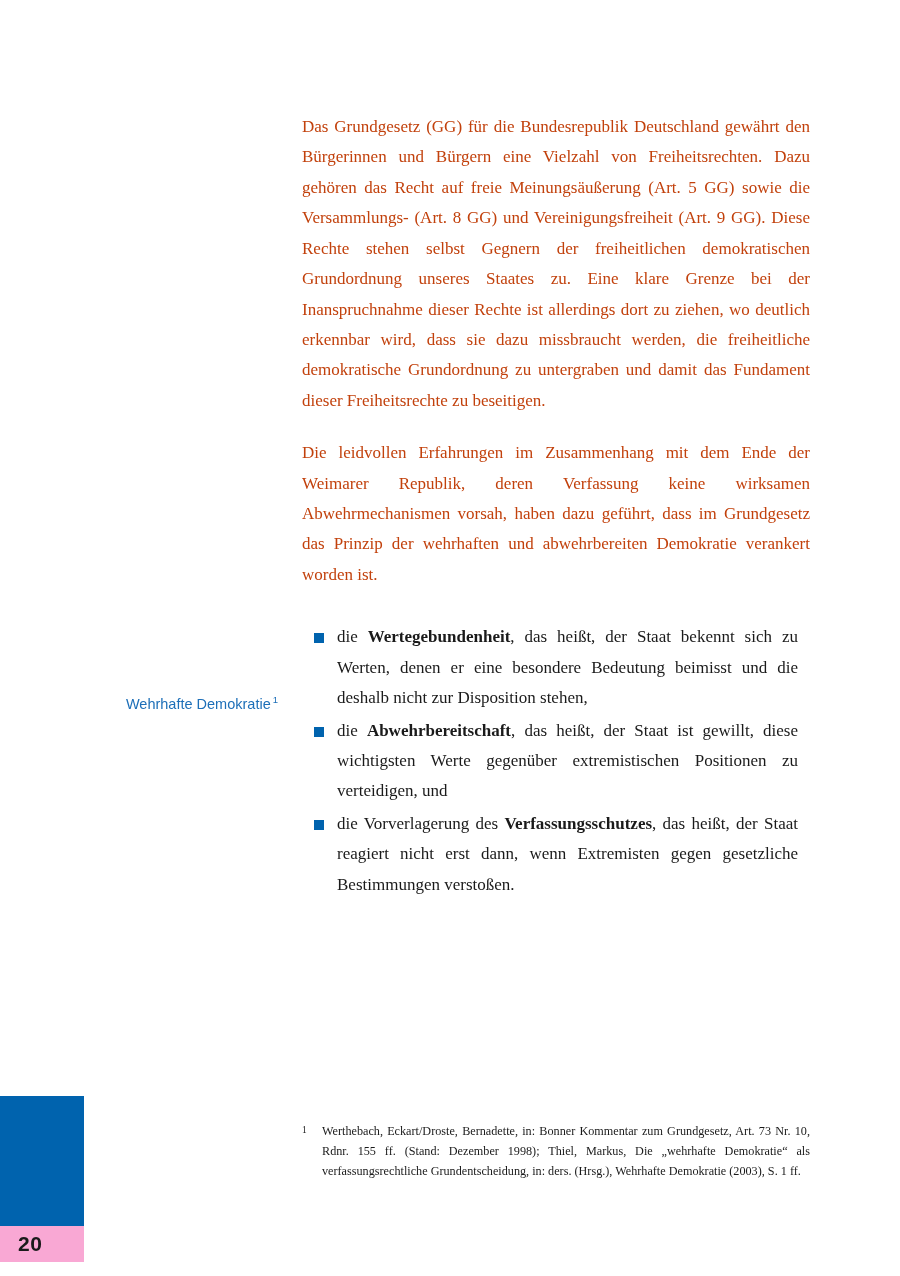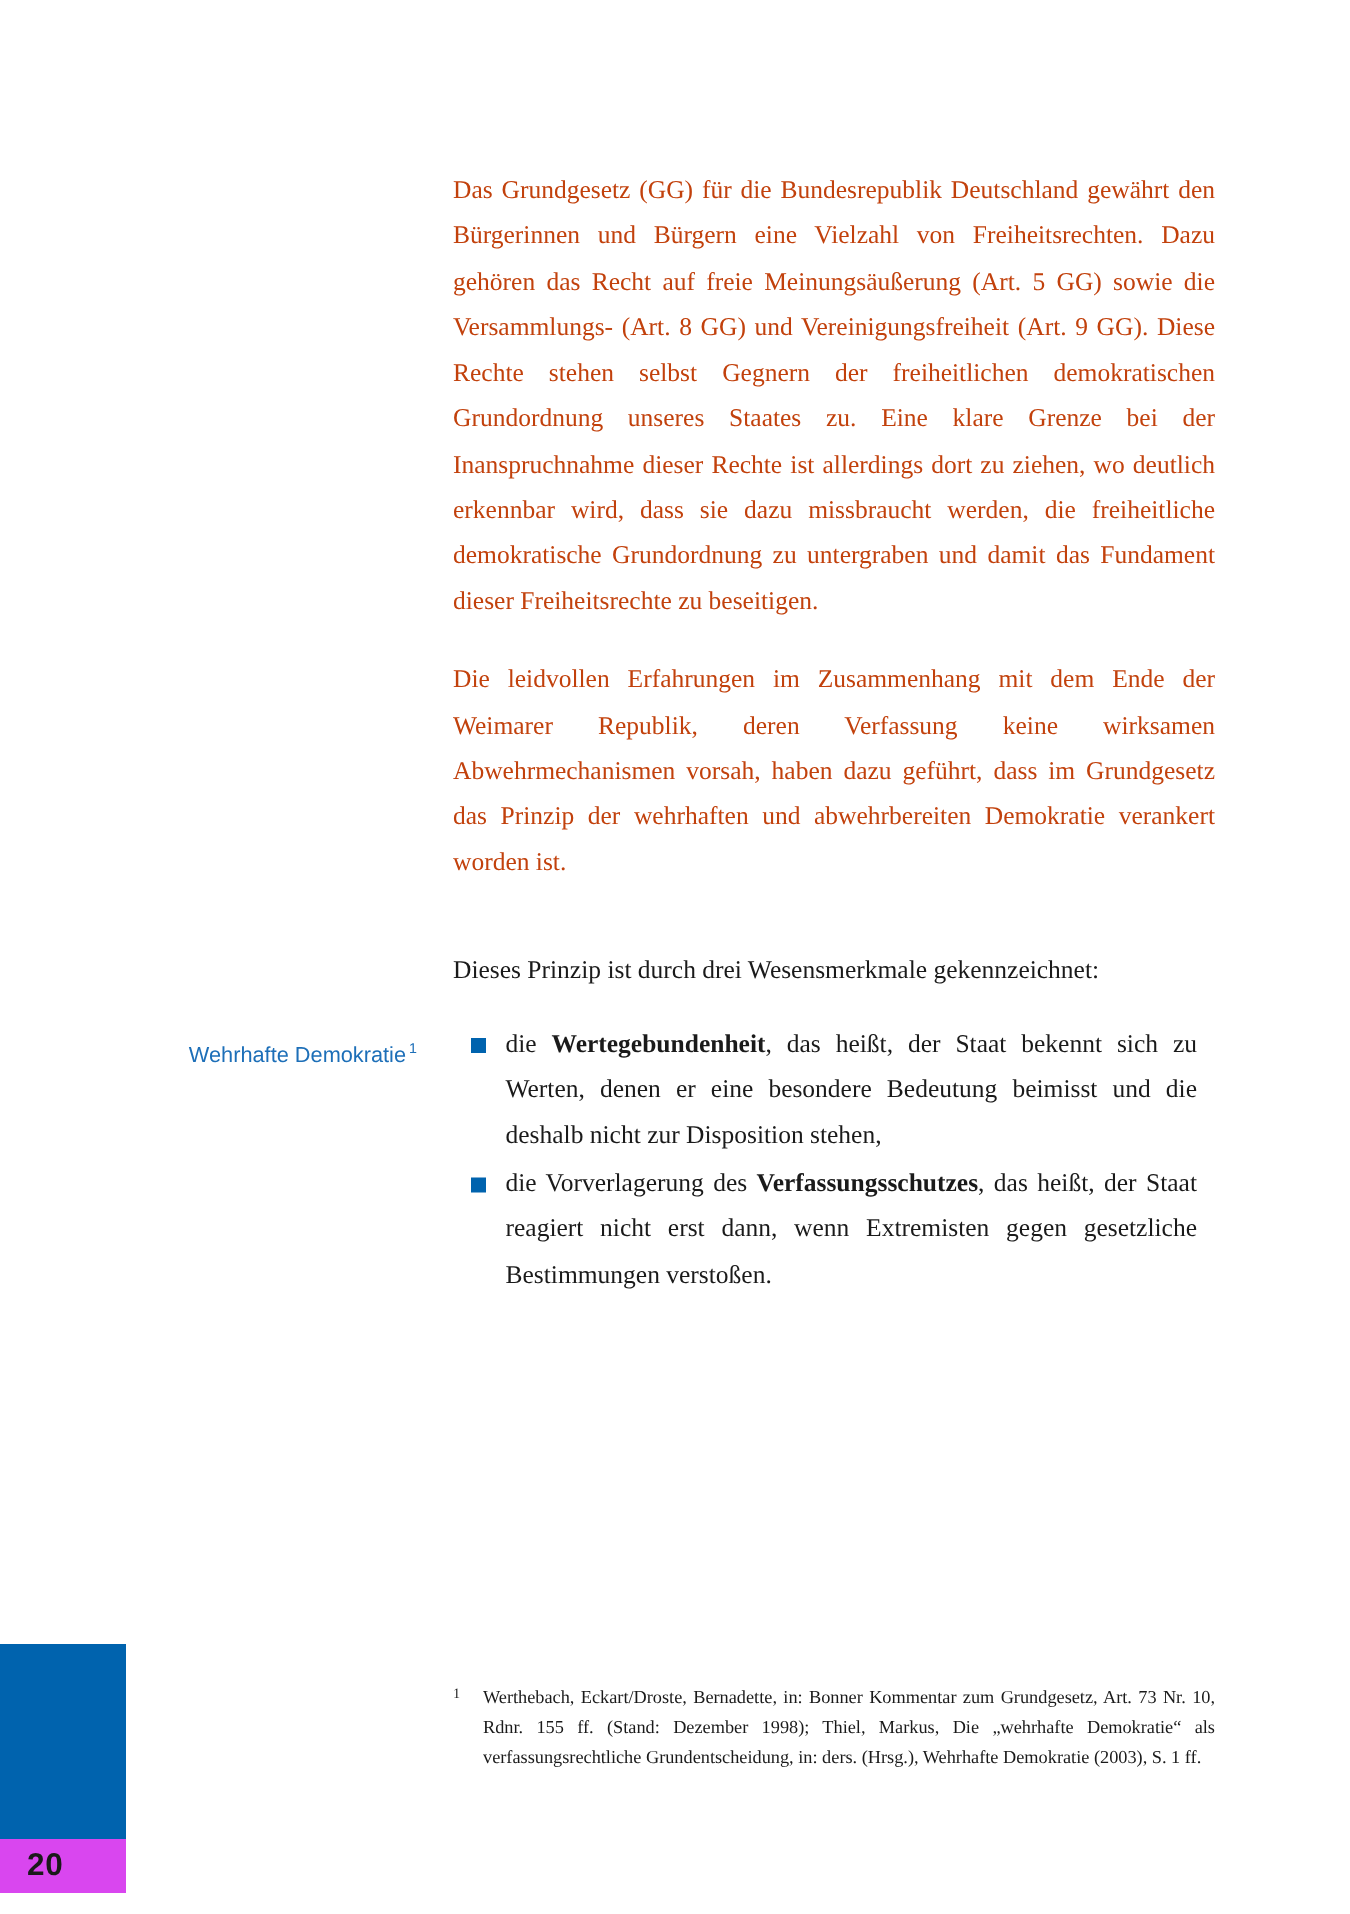--- a/index.html
+++ b/index.html
@@ -30,21 +30,21 @@
     width: 84px;
     height: 130px;
     background: #0063ae;
   }
   .page-number-box {
     position: absolute;
     left: 0;
     top: 1226px;
     width: 84px;
     height: 36px;
-    background: #d946ef;
+    background: #f9a8d4;
     display: flex;
     align-items: center;
     justify-content: flex-start;
   }
   .page-number {
     font-family: "Liberation Sans", sans-serif;
     font-weight: bold;
     font-size: 21px;
     color: #1a1a1a;
     padding-left: 18px;
@@ -182,27 +182,29 @@
   <div class="content">
 
 
 
     <p class="body-par">Das Grundgesetz (GG) für die Bundesrepublik Deutschland gewährt den Bürgerinnen und Bürgern eine Vielzahl von Freiheitsrechten. Dazu gehören das Recht auf freie Meinungsäußerung (Art. 5 GG) sowie die Versammlungs- (Art. 8 GG) und Vereinigungsfreiheit (Art. 9 GG). Diese Rechte stehen selbst Gegnern der freiheitlichen demokratischen Grundordnung unseres Staates zu. Eine klare Grenze bei der Inanspruchnahme dieser Rechte ist allerdings dort zu ziehen, wo deutlich erkennbar wird, dass sie dazu missbraucht werden, die freiheitliche demokratische Grundordnung zu untergraben und damit das Fundament dieser Freiheitsrechte zu beseitigen.</p>
 
     <p class="body-par">Die leidvollen Erfahrungen im Zusammenhang mit dem Ende der Weimarer Republik, deren Verfassung keine wirksamen Abwehrmechanismen vorsah, haben dazu geführt, dass im Grundgesetz das Prinzip der wehrhaften und abwehrbereiten Demokratie verankert worden ist.</p>
 
     <div style="height:20px"></div>
 
-    <p class="lead-line">Dieses Prinzip ist durch drei Wesensmerkmale gekennzeichnet:</p>
 
     <ul class="bullets">
       <li>
         <span class="sq"></span><span>die </span><b>Wertegebundenheit</b><span>, das heißt, der Staat bekennt sich zu Werten, denen er eine besondere Bedeutung beimisst und die deshalb nicht zur Disposition stehen,</span>
       </li>
       <li>
+        <span class="sq"></span><span>die </span><b>Abwehrbereitschaft</b><span>, das heißt, der Staat ist gewillt, diese wichtigsten Werte gegenüber extremistischen Positionen zu verteidigen, und</span>
+      </li>
+      <li>
         <span class="sq"></span><span>die Vorverlagerung des </span><b>Verfassungsschutzes</b><span>, das heißt, der Staat reagiert nicht erst dann, wenn Extremisten gegen gesetzliche Bestimmungen verstoßen.</span>
       </li>
     </ul>
 
   </div>
 
   <div class="footnote">
     <span class="fn-marker">1</span>
     <span class="fn-text">Werthebach, Eckart/Droste, Bernadette, in: Bonner Kommentar zum Grundgesetz, Art. 73 Nr. 10, Rdnr. 155 ff. (Stand: Dezember 1998); Thiel, Markus, Die „wehrhafte Demokratie“ als verfassungsrechtliche Grundentscheidung, in: ders. (Hrsg.), Wehrhafte Demokratie (2003), S. 1 ff.</span>
   </div>

